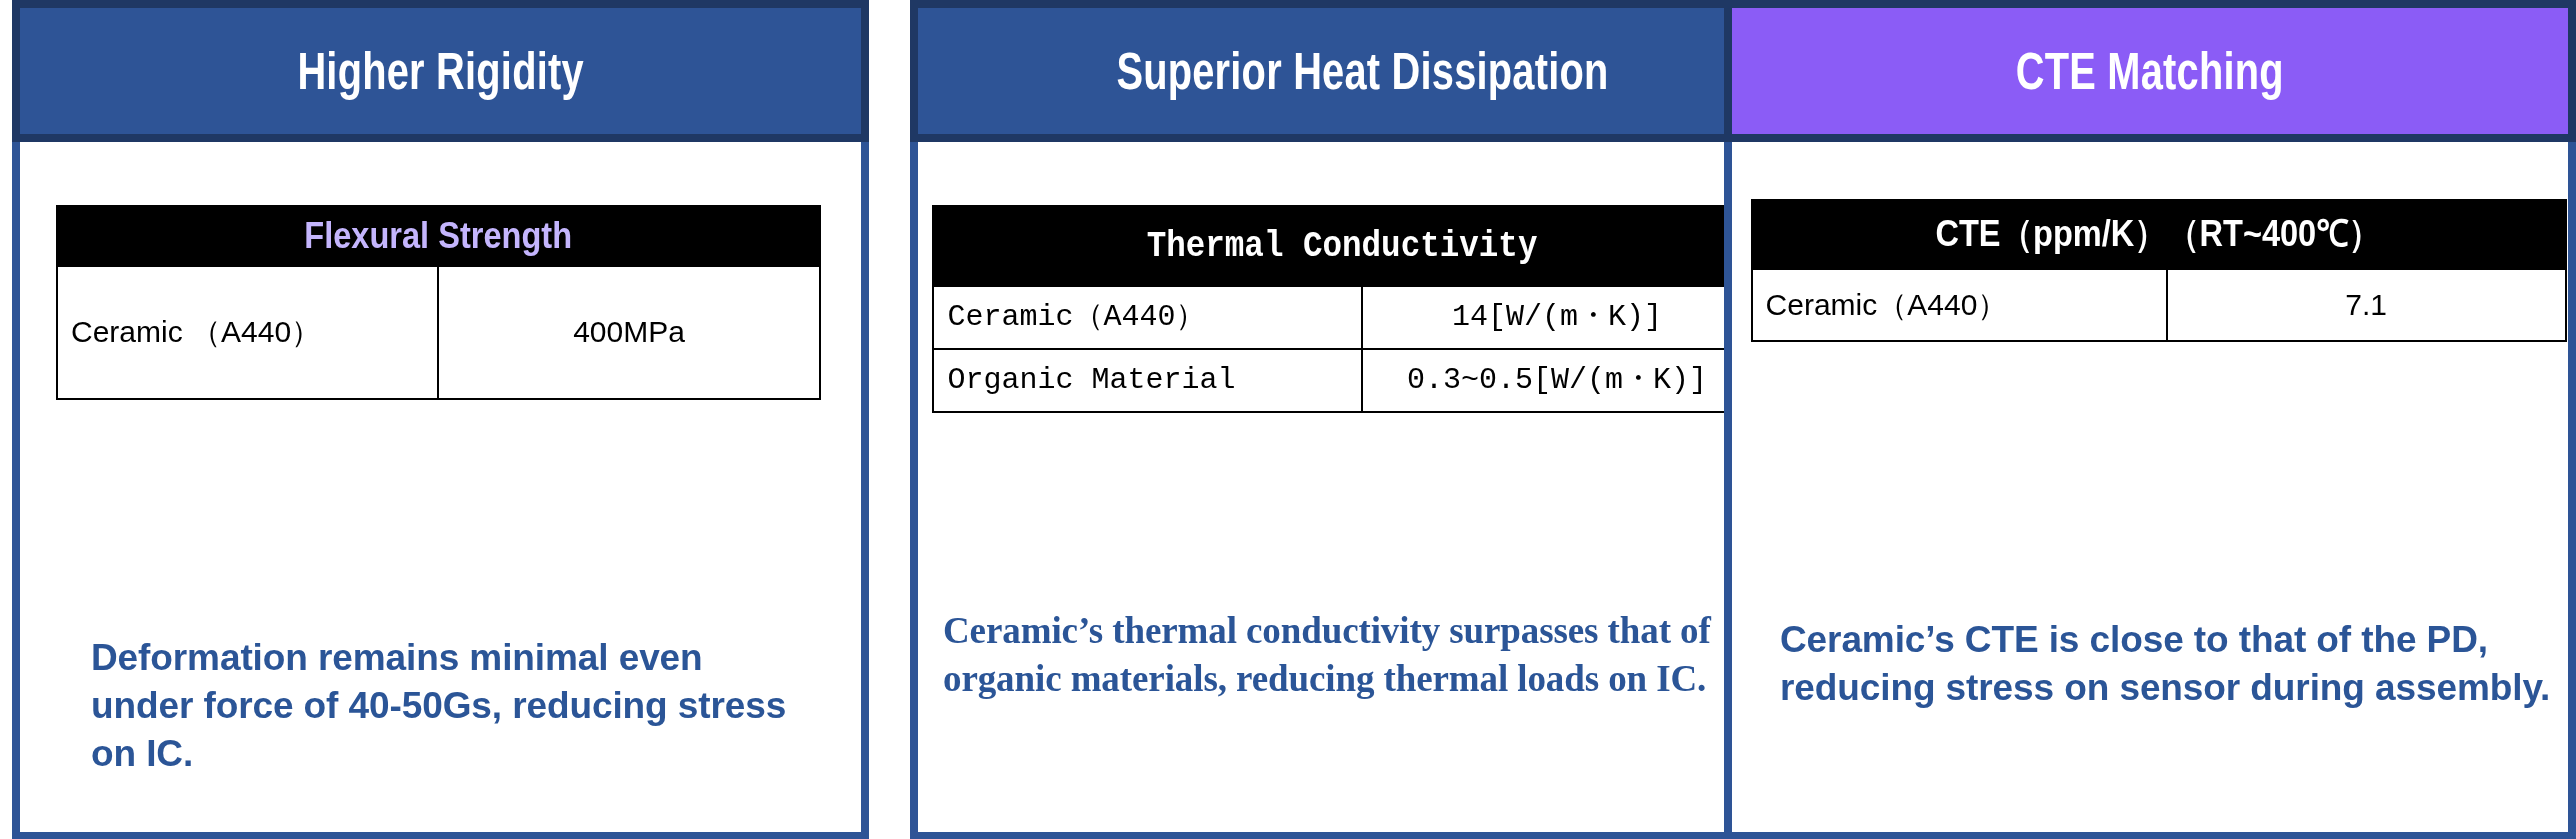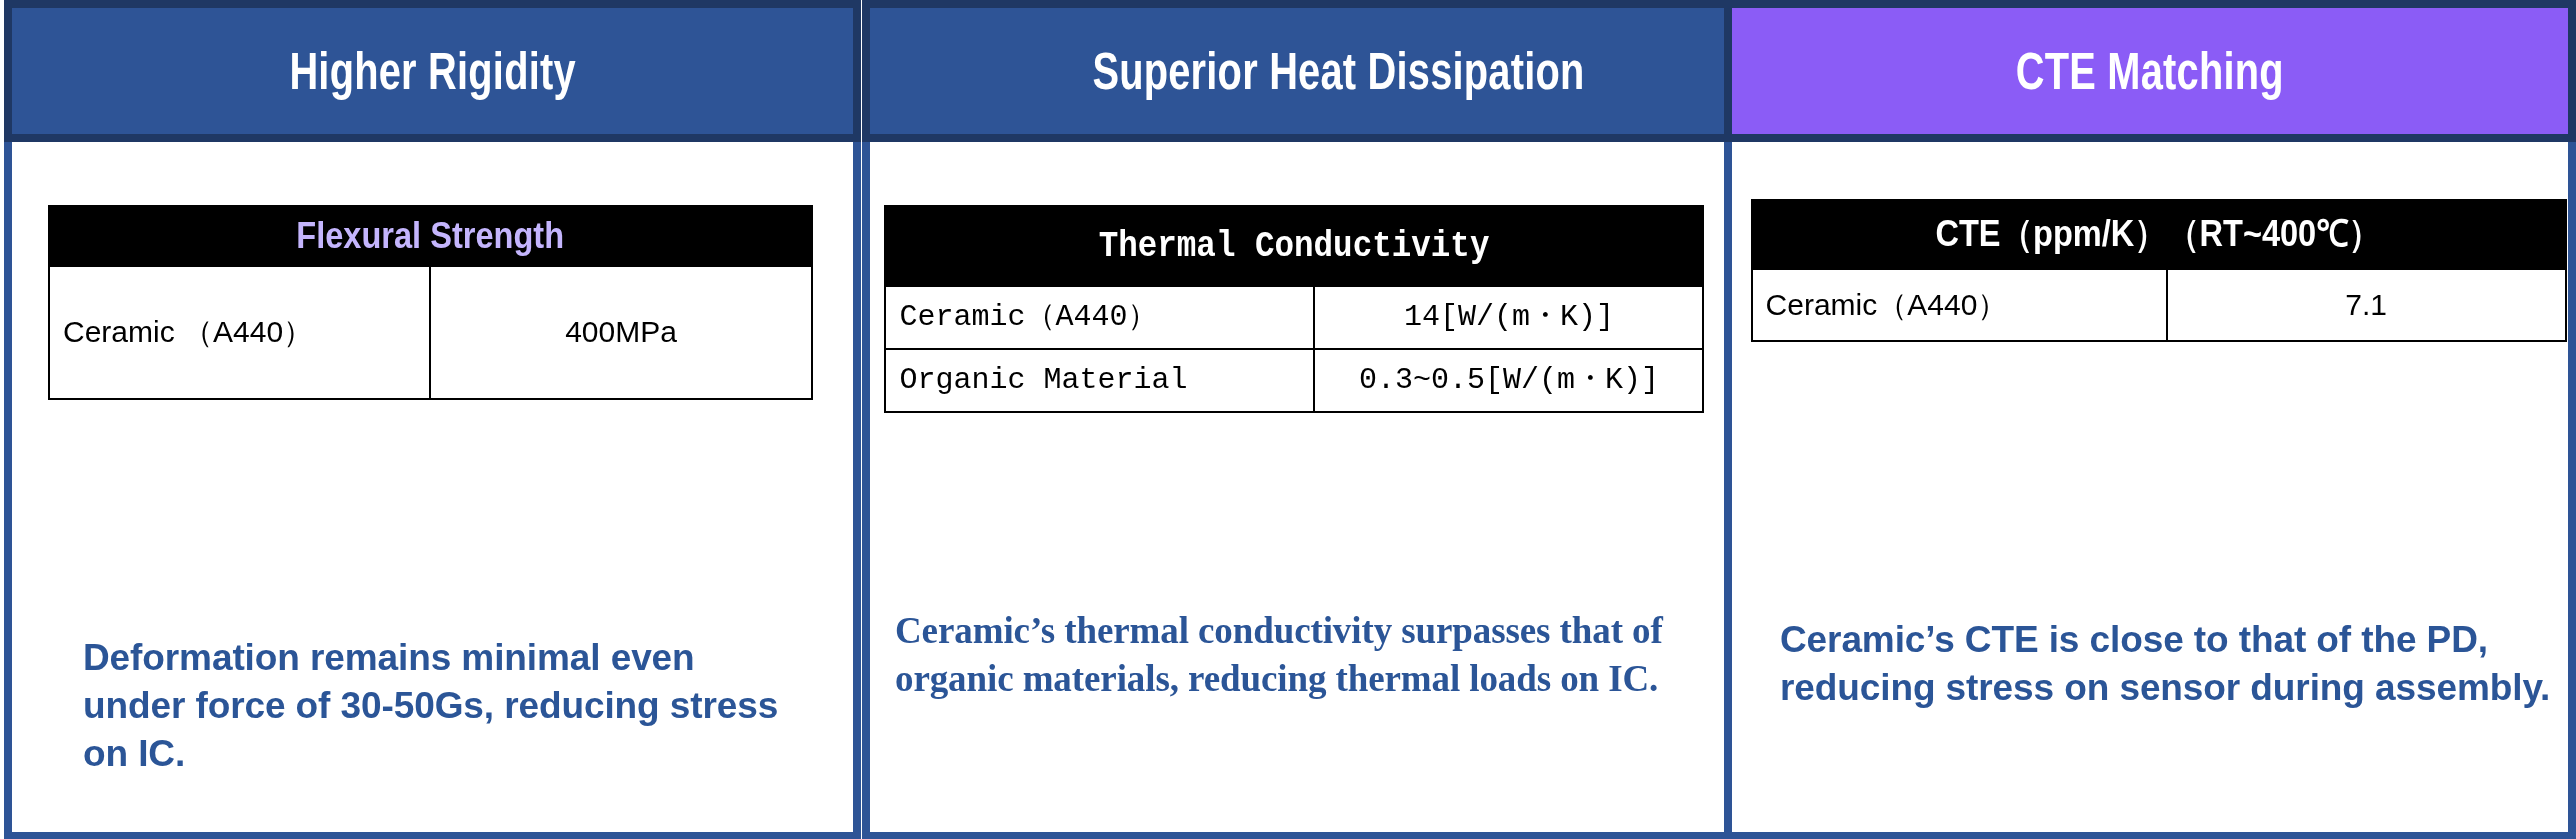--- a/index.html
+++ b/index.html
@@ -106,22 +106,22 @@
     position: absolute;
     color: #2B5597;
     font-weight: bold;
     font-size: 37px;
     line-height: 1.30;
     letter-spacing: -0.1px;
     white-space: pre-line;
   }
 
   
-  #panel-rigidity        { left: 4px;    width: 857px; }
-  #panel-heat            { left: 862px; width: 952px; }
+  #panel-rigidity        { left: 12px;    width: 857px; }
+  #panel-heat            { left: 862px; width: 952px; padding-left: 48px; }
   #panel-cte             { left: 1724px; width: 852px; }
 
   
   #table-flexural {
     left: 36px;  top: 63px;  width: 763px;
   }
   #table-flexural col.c1 { width: 381px; }
   #table-flexural col.c2 { width: 382px; }
   #table-flexural th.hdr { height: 60px; }
   #table-flexural td     { height: 133px; }
@@ -171,21 +171,21 @@
         </thead>
         <tbody>
           <tr>
             <td class="cell-left">Ceramic
 （A440）</td>
             <td class="cell-center">400MPa</td>
           </tr>
         </tbody>
       </table>
 
-      <p class="caption" id="caption-rigidity" style="color: rgb(43, 85, 151);">Deformation remains minimal even under force of 30-50Gs, reducing stress on IC.</p>
+      <p class="caption" id="caption-rigidity" style="color: rgb(43, 85, 151);">Deformation remains minimal even under force of 40-50Gs, reducing stress on IC.</p>
     </div>
   </section>
 
   <section class="panel" id="panel-heat">
     <div class="panel-header" style="background: rgb(46, 84, 150); border-color: rgb(31, 56, 100);">
       <span class="panel-title">Superior Heat Dissipation</span>
     </div>
     <div class="panel-body" style="border-color: rgb(46, 84, 150);">
 
       <table class="spec-table" id="table-thermal">

